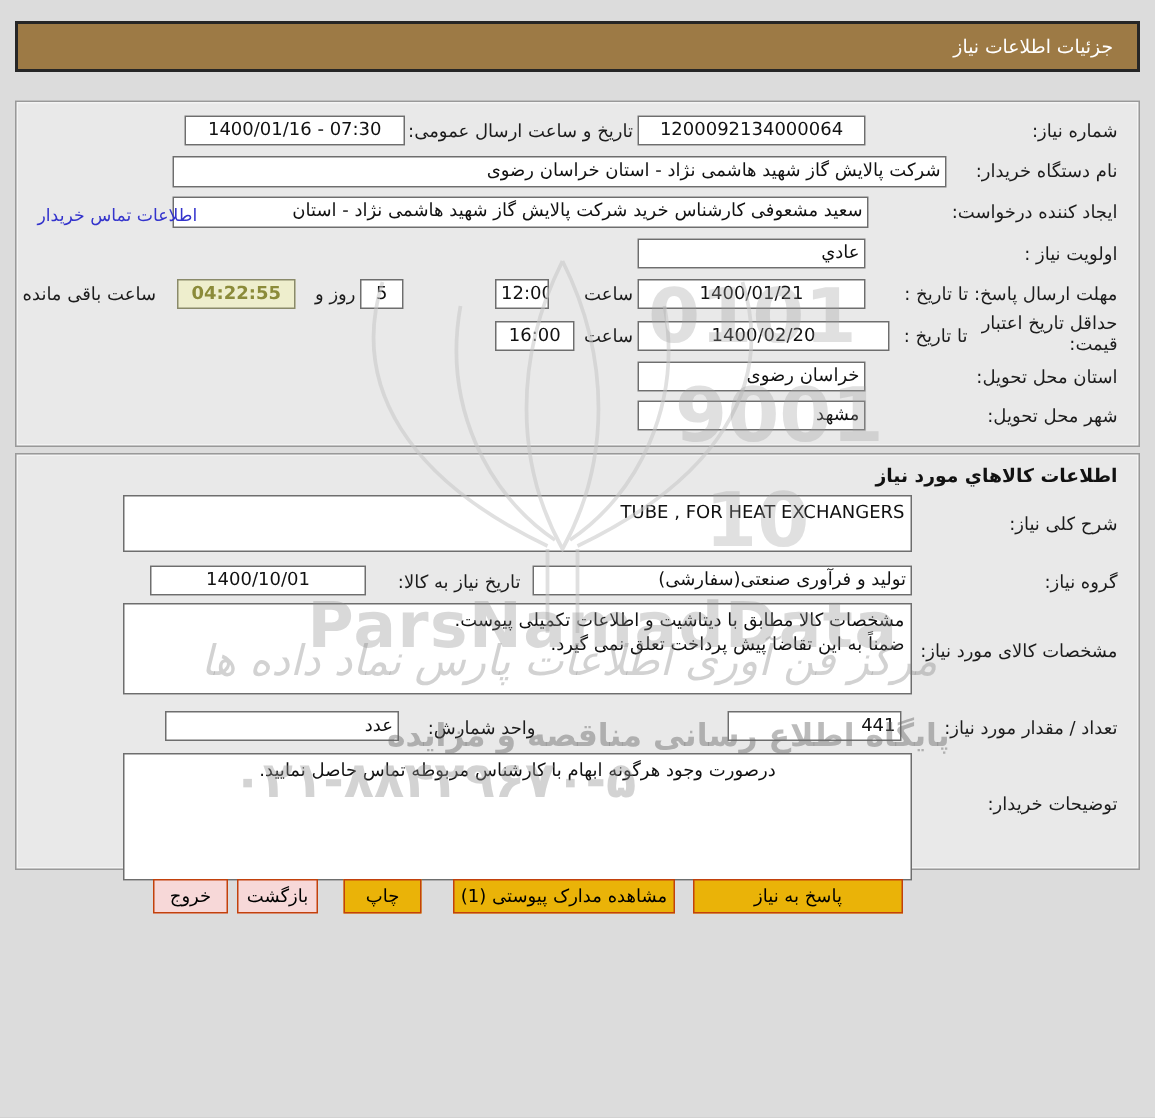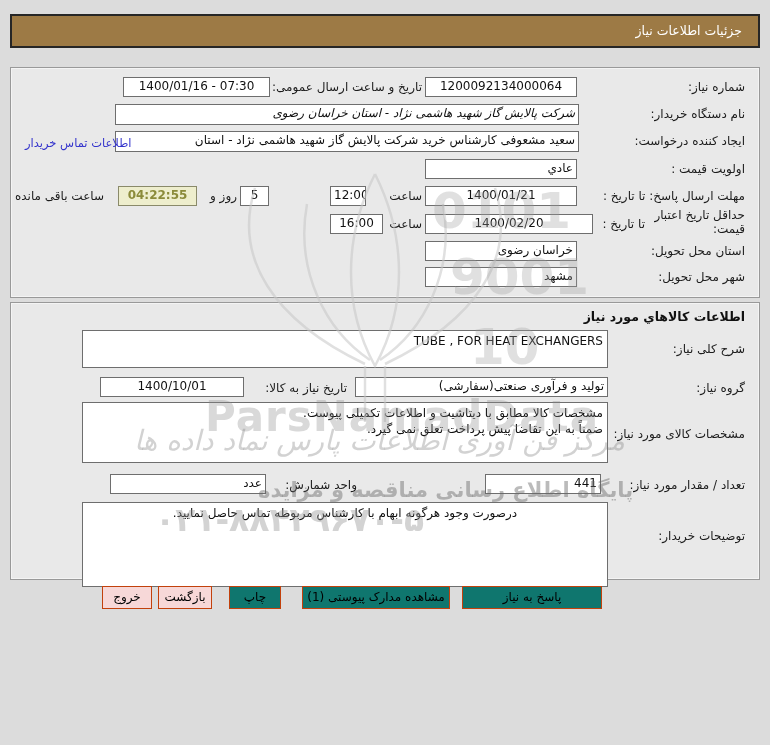--- a/index.html
+++ b/index.html
@@ -57,21 +57,21 @@
   .link{
     position:absolute;color:#3333cc;font-size:11.5px;white-space:nowrap;
     cursor:pointer;
   }
   
   .btn{
     position:absolute;top:586px;height:23px;box-sizing:border-box;
     border:1px solid #c2410c;font-size:12px;text-align:center;line-height:21px;
     font-family:"DejaVu Sans", sans-serif;cursor:pointer;padding:0;
   }
-  .btn.green{background:#0f766e;}
+  .btn.green{background:#eab308;}
   .btn.pink{background:#f7d8d8;}
   
   .wm{position:absolute;pointer-events:none;z-index:40;white-space:nowrap;}
   .wm-brand{left:205px;top:392px;font-size:42px;font-weight:bold;letter-spacing:1px;color:rgba(140,140,140,0.33);direction:ltr;}
   .wm-callig{left:195px;top:424px;width:430px;font-size:28px;font-style:italic;color:rgba(125,125,125,0.35);text-align:center;}
   .wm-tagline{left:258px;top:478px;font-size:21px;font-weight:bold;color:rgba(105,105,105,0.45);}
   .wm-phone{left:155px;top:500px;font-size:33px;font-weight:bold;color:rgba(145,145,145,0.4);}
   .wm-digit{position:absolute;font-size:50px;font-weight:bold;color:rgba(160,160,160,0.32);direction:ltr;}
   .wm-d1{left:432px;top:182px;}
   .wm-d2{left:450px;top:248px;}
@@ -86,27 +86,27 @@
   <div class="title-bar">جزئیات اطلاعات نیاز</div>
 
   <div class="panel panel1"></div>
 
   <div class="lbl" style="right:25px;top:80px;">شماره نیاز:</div>
   <div class="box center ltr" style="left:425px;top:77px;width:152px;height:20px;">1200092134000064</div>
   <div class="lbl" style="right:348px;top:80px;">تاریخ و ساعت ارسال عمومی:</div>
   <div class="box center ltr" style="left:123px;top:77px;width:147px;height:20px;">1400/01/16 - 07:30</div>
 
   <div class="lbl" style="right:25px;top:107px;">نام دستگاه خریدار:</div>
-  <div class="box right" style="left:115px;top:104px;width:464px;height:21px;font-style:italic;">شرکت پالایش گاز شهید هاشمی نژاد - استان خراسان رضوی</div>
+  <div class="box right" style="left:115px;top:104px;width:516px;height:21px;">شرکت پالایش گاز شهید هاشمی نژاد - استان خراسان رضوی</div>
 
   <div class="lbl" style="right:25px;top:134px;">ایجاد کننده درخواست:</div>
   <div class="box right" style="left:115px;top:131px;width:464px;height:21px;">سعید مشعوفی کارشناس خرید شرکت پالایش گاز شهید هاشمی نژاد - استان</div>
   <div class="link" style="left:25px;top:136px;">اطلاعات تماس خریدار</div>
 
-  <div class="lbl" style="right:25px;top:162px;">اولویت قیمت :</div>
+  <div class="lbl" style="right:25px;top:162px;">اولویت نیاز :</div>
   <div class="box right" style="left:425px;top:159px;width:152px;height:20px;">عادي</div>
 
   <div class="lbl" style="right:25px;top:189px;">مهلت ارسال پاسخ: تا تاریخ :</div>
   <div class="box center ltr" style="left:425px;top:186px;width:152px;height:20px;">1400/01/21</div>
   <div class="lbl" style="right:348px;top:189px;">ساعت</div>
   <div class="box center ltr" style="left:330px;top:186px;width:36px;height:20px;">12:00</div>
   <div class="box center ltr" style="left:240px;top:186px;width:29px;height:20px;">5</div>
   <div class="lbl" style="right:533px;top:189px;">روز و</div>
   <div class="box countdown ltr" style="left:118px;top:186px;width:79px;height:20px;">04:22:55</div>
   <div class="lbl" style="left:15px;top:189px;text-align:left;">ساعت باقی مانده</div>

